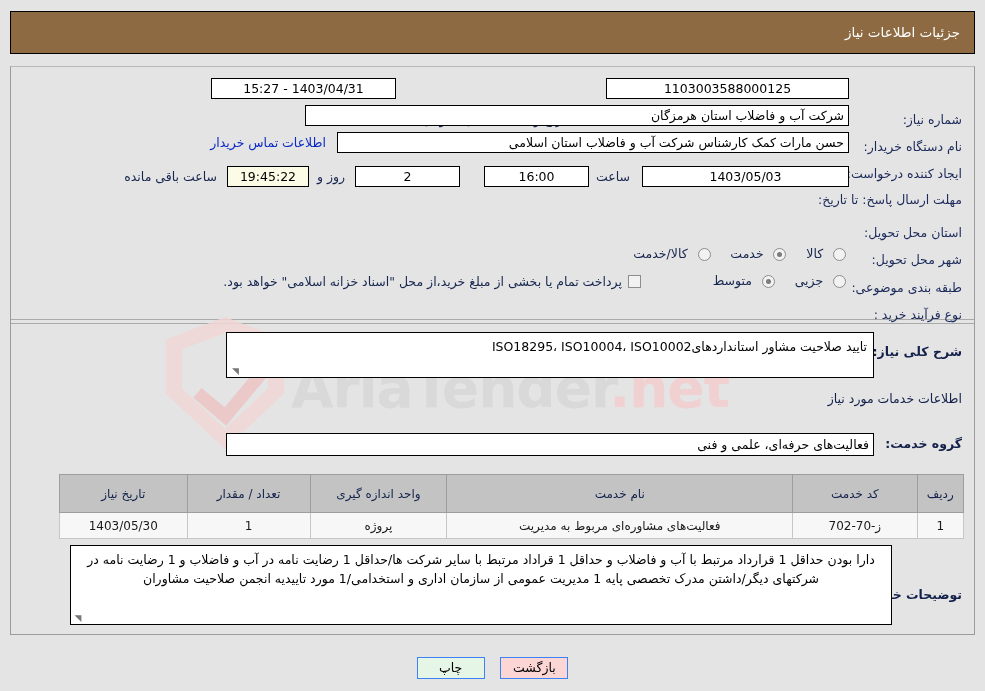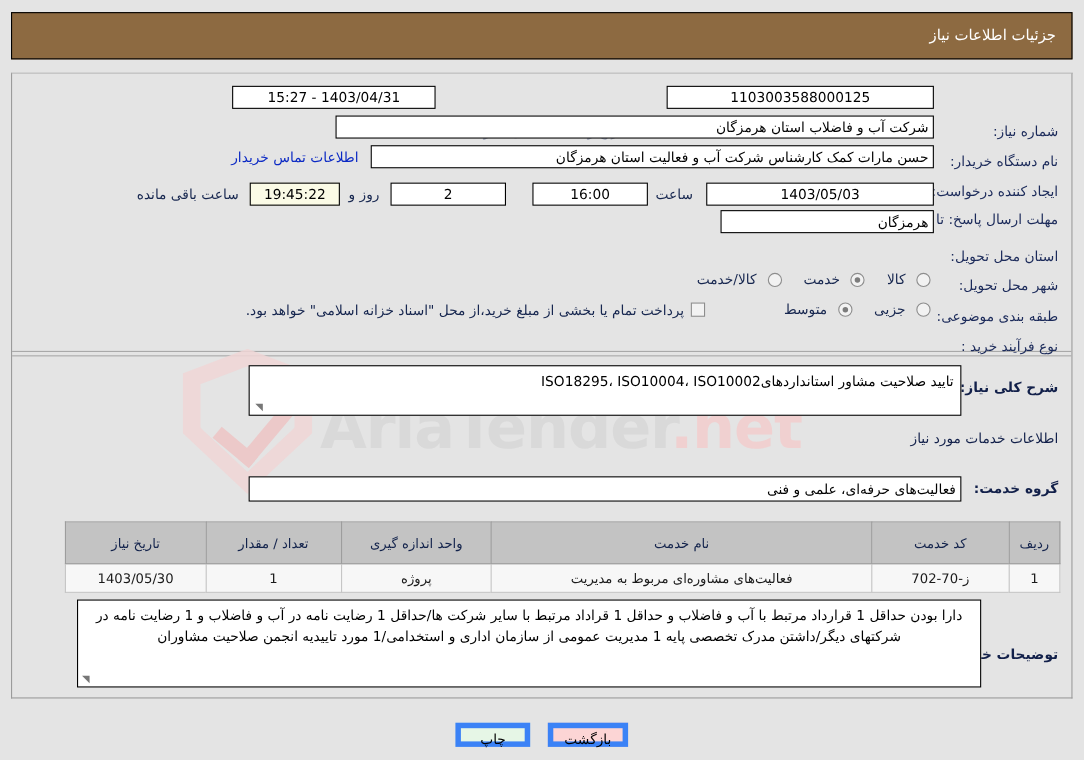--- a/index.html
+++ b/index.html
@@ -247,21 +247,21 @@
   
   .footer {
     position: absolute;
     bottom: 12px;
     left: 0; right: 0;
     text-align: center;
     z-index: 10;
   }
   .btn {
     display: inline-block;
-    border: 5px solid #3b82f6;
+    border: 1px solid #3b82f6;
     height: 22px;
     line-height: 20px;
     min-width: 68px;
     font-size: 12.5px;
     text-align: center;
     margin: 0 6px;
     cursor: pointer;
     box-sizing: border-box;
     color: #000;
     padding: 0 10px;
@@ -299,38 +299,37 @@
     <div class="inp" style="position:absolute; top:11px; right:578px; width:185px; z-index:10;">1403/04/31 - 15:27</div>
 
     <div class="frow" style="top:39px; right:12px;">
       <span class="lbl">نام دستگاه خریدار:</span>
     </div>
     <div class="inp right" style="position:absolute; top:38px; right:125px; width:544px; z-index:10;">شرکت آب و فاضلاب استان هرمزگان</div>
 
     <div class="frow" style="top:66px; right:12px;">
       <span class="lbl">ایجاد کننده درخواست:</span>
     </div>
-    <div class="inp right" style="position:absolute; top:65px; right:125px; width:512px; z-index:10;">حسن مارات کمک کارشناس شرکت آب و فعالیت استان هرمزگان</div>
+    <div class="inp right" style="position:absolute; top:65px; right:125px; width:512px; z-index:10;">حسن مارات کمک کارشناس شرکت آب و فاضلاب استان اسلامی</div>
     <a class="link" style="position:absolute; top:68px; right:648px; z-index:10; text-decoration:none;">اطلاعات تماس خریدار</a>
 
     <div class="frow" style="top:92px; right:12px; width:100px; white-space:normal; line-height:1.35; display:block;">
       <span class="lbl">مهلت ارسال پاسخ: تا تاریخ:</span>
     </div>
     <div class="inp" style="position:absolute; top:99px; right:125px; width:207px; z-index:10;">1403/05/03</div>
     <span class="plaintxt" style="position:absolute; top:102px; right:344px; z-index:10;">ساعت</span>
     <div class="inp" style="position:absolute; top:99px; right:385px; width:105px; z-index:10;">16:00</div>
     <div class="inp" style="position:absolute; top:99px; right:514px; width:105px; z-index:10;">2</div>
     <span class="plaintxt" style="position:absolute; top:102px; right:629px; z-index:10;">روز و</span>
     <div class="inp yellow" style="position:absolute; top:99px; right:665px; width:82px; z-index:10;">19:45:22</div>
     <span class="plaintxt" style="position:absolute; top:102px; right:757px; z-index:10;">ساعت باقی مانده</span>
 
     <div class="frow" style="top:125px; right:12px;">
       <span class="lbl">استان محل تحویل:</span>
     </div>
-    <div class="inp right" style="position:absolute; top:124px; right:125px; width:194px; z-index:10;">هرمزگان</div>
 
     <div class="frow" style="top:152px; right:12px;">
       <span class="lbl">شهر محل تحویل:</span>
     </div>
 
     <div class="frow" style="top:180px; right:12px;">
       <span class="lbl">طبقه بندی موضوعی:</span>
     </div>
     <div style="position:absolute; top:179px; right:128px; z-index:10;">
       <span class="radio"></span>

